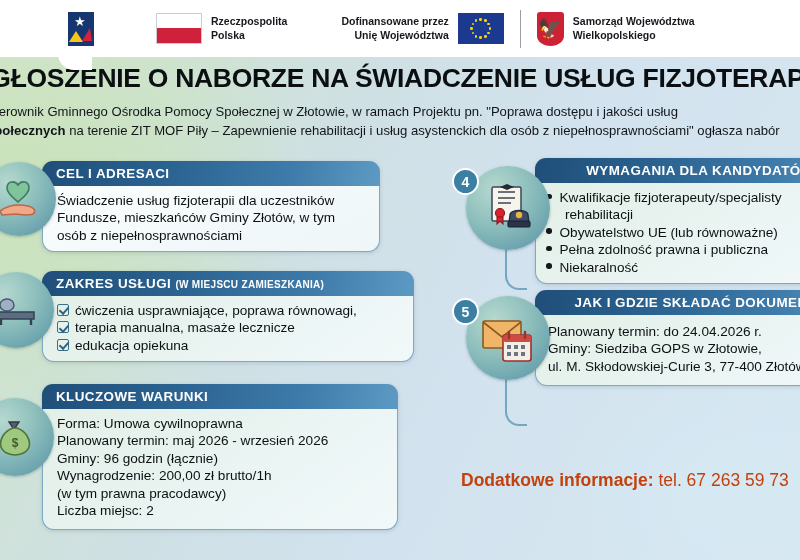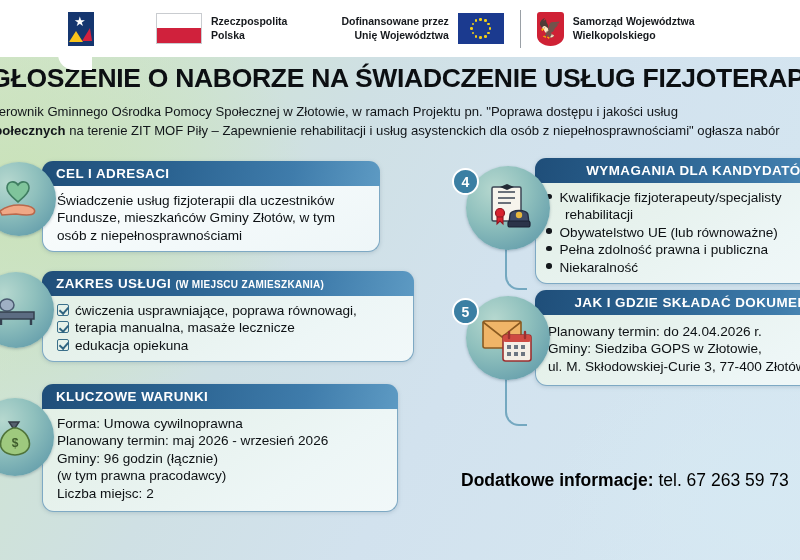--- a/index.html
+++ b/index.html
@@ -177,21 +177,21 @@
   .connector {
     position: absolute; z-index: 13;
     border-left: 2px solid #74a8c0;
     border-bottom: 2px solid #74a8c0;
     border-radius: 0 0 0 14px;
   }
 
   
   .contact {
     position: absolute; left: 461px; top: 470px;
-    font-size: 17.5px; color: #000000; white-space: nowrap; z-index: 15;
+    font-size: 17.5px; color: #c2410c; white-space: nowrap; z-index: 15;
   }
   .contact b { font-weight: bold; }
 </style>
 </head>
 <body>
 
 <div id="poster">
 
   <div class="logobar">
 
@@ -300,20 +300,21 @@
     </svg>
   </div>
   <div class="card" style="left:42px; top:384px; width:356px;">
     <div class="card-hdr">
       <span>KLUCZOWE WARUNKI</span>
     </div>
     <div class="card-body" style="padding-bottom:9px">
       <div><b>Forma:</b> Umowa cywilnoprawna</div>
       <div><b>Planowany termin:</b> maj 2026 - wrzesień 2026</div>
       <div><b>Gminy:</b> 96 godzin (łącznie)</div>
+      <div><b>Wynagrodzenie:</b> 200,00 zł brutto/1h</div>
       <div>(w tym prawna pracodawcy)</div>
       <div><b>Liczba miejsc:</b> 2</div>
     </div>
   </div>
 
   <div class="iconcirc" style="left:466px; top:166px; width:84px; height:84px;">
     <svg width="56" height="50" viewBox="0 0 56 50">
       <rect x="12" y="4" width="29" height="34" rx="1.5" fill="#f7f4ec" stroke="#3c4654" stroke-width="1.5"></rect>
       <path d="M18 9 L35 9 M18 15 L35 15 M18 20 L31 20" stroke="#3c4654" stroke-width="1.3"></path>
       <path d="M20 4 L27 1 L34 4 L27 7 Z" fill="#232b36"></path>

